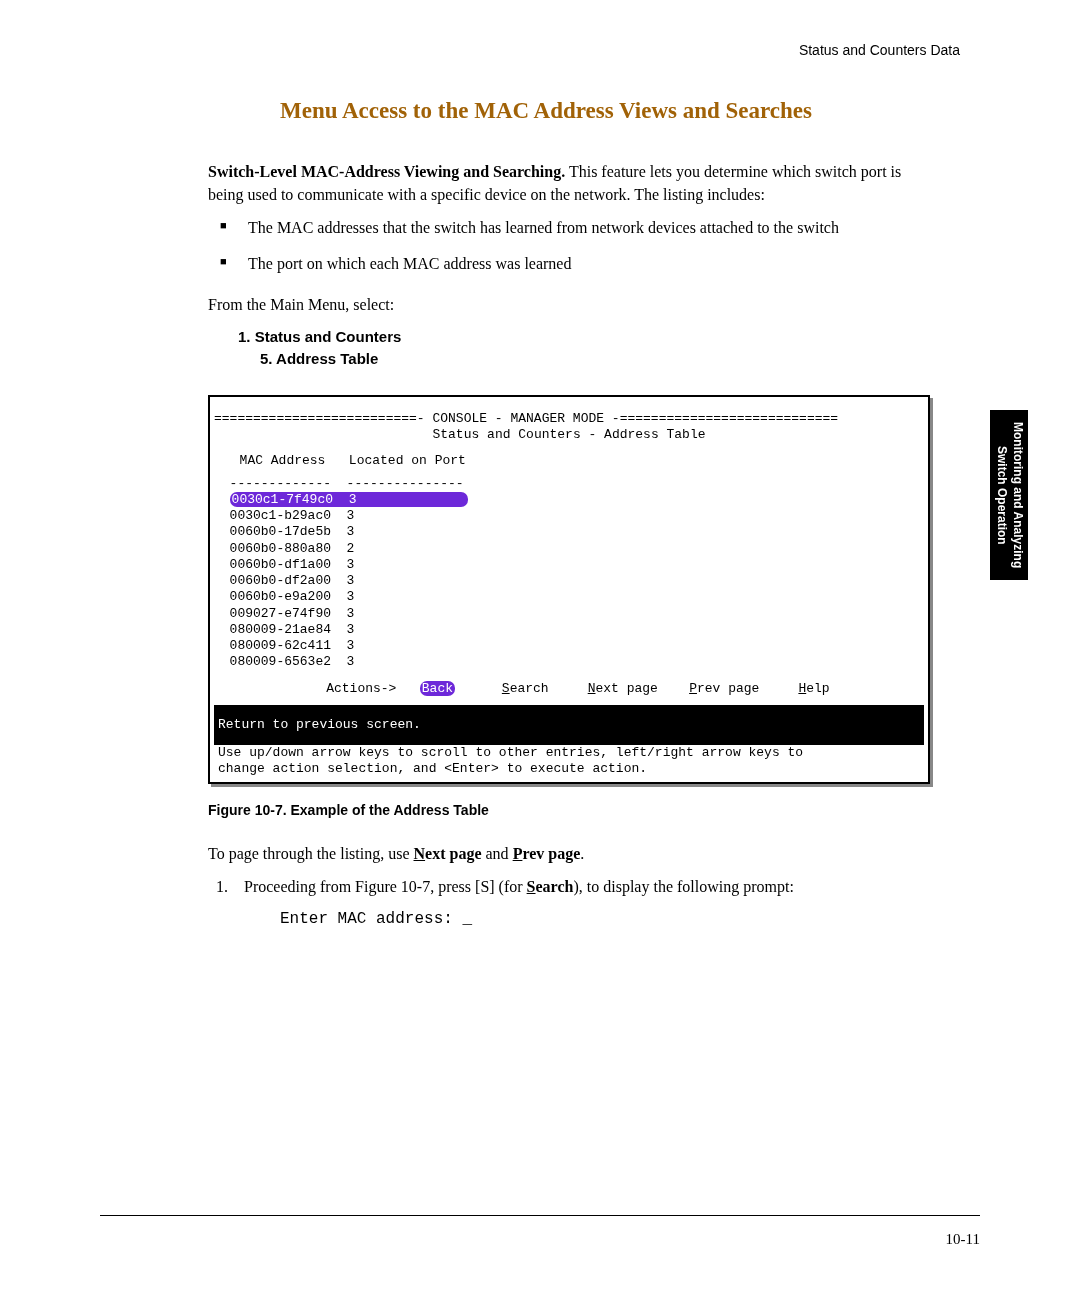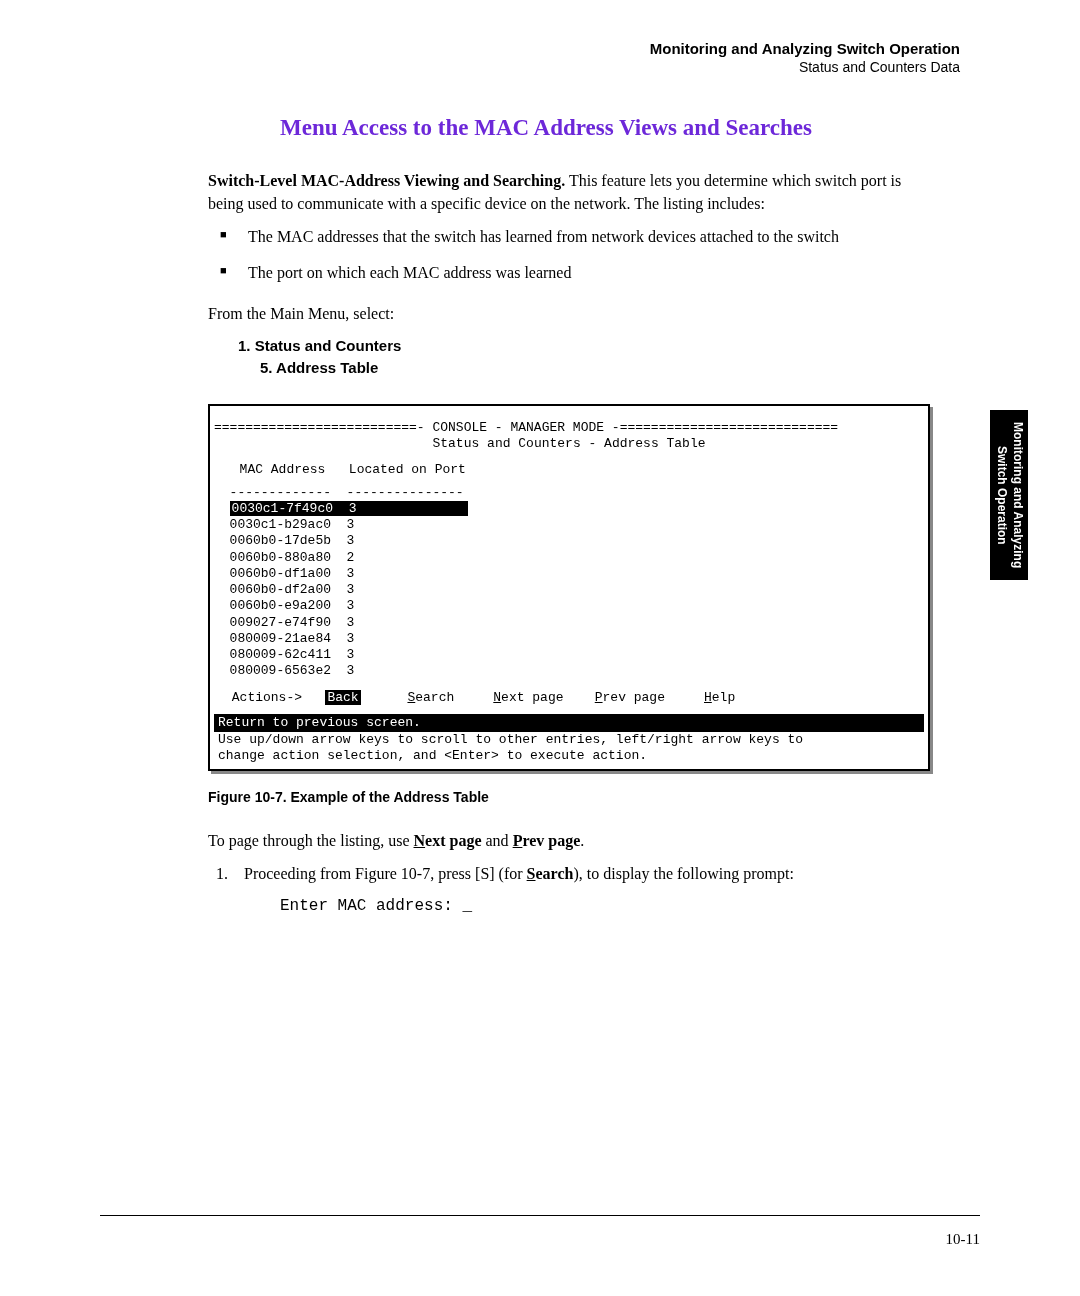--- a/index.html
+++ b/index.html
@@ -25,23 +25,23 @@
       font-weight: bold;
       font-size: 15px;
     }
     .header-subtitle {
       font-family: Liberation Sans, sans-serif;
       font-size: 14px;
       margin-top: 2px;
     }
     .section-heading {
       font-size: 23px;
-      margin-bottom: 28px;
+      margin-bottom: 36px;
       margin-left: 180px;
-      color: #6d28d9;
+      color: #a16207;
     }
     .content {
       margin-left: 108px;
       margin-right: 50px;
       font-size: 16px;
       line-height: 1.45;
     }
     .para {
       margin-bottom: 10px;
     }
@@ -90,35 +90,37 @@
     }
     .console-subtitle {
       text-align: center;
       white-space: pre;
     }
     .console-table {
       margin: 10px 0 6px 10px;
       white-space: pre;
     }
     .inverted {
-      background: #000000;
+      background: #6d28d9;
       color: #fff;
       padding: 0 2px;
+      border-radius: 7px;
     }
     .console-row {
       white-space: pre;
     }
     .console-actions {
       margin: 10px 0 8px 10px;
       white-space: pre;
+      text-align: center;
     }
     .console-footer-bar {
       background: #000;
       color: #fff;
-      padding: 1px 4px;
+      padding: 12px 4px;
       white-space: pre;
     }
     .console-footer-text {
       white-space: pre;
       padding: 0 4px;
     }
     .figure-caption {
       font-family: Arial, Helvetica, sans-serif;
       font-weight: bold;
       font-size: 14px;
@@ -181,21 +183,20 @@
       font-size: 15px;
     }
     .underline {
       text-decoration: underline;
     }
   </style>
 </head>
 <body>
 
 <div class="header">
-  <div class="header-title">Monitoring and Analyzing Switch Operation</div>
   <div class="header-subtitle">Status and Counters Data</div>
 </div>
 
 <h2 class="section-heading">Menu Access to the MAC Address Views and Searches</h2>
 
 <div class="content">
 
   <p class="para">
     <span class="bold">Switch-Level MAC-Address Viewing and Searching.</span><span>  This feature lets you determine which switch port is being used to communicate with a specific device on the network. The listing includes:</span>
   </p>

